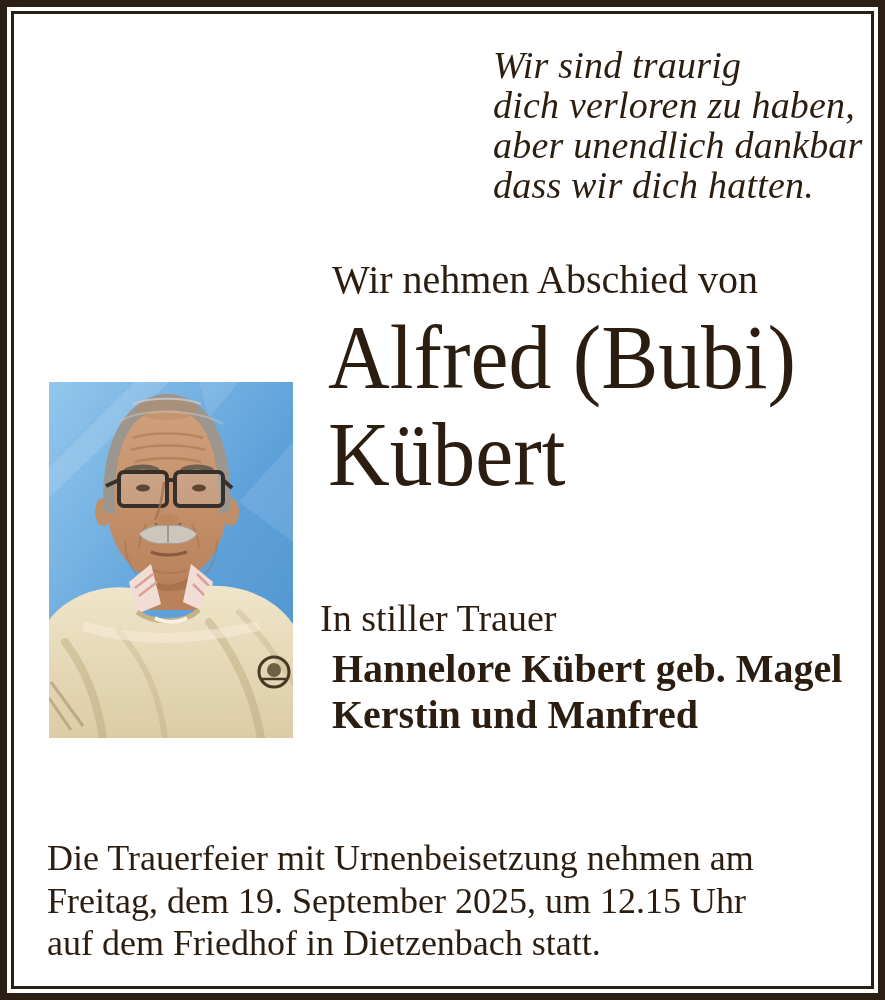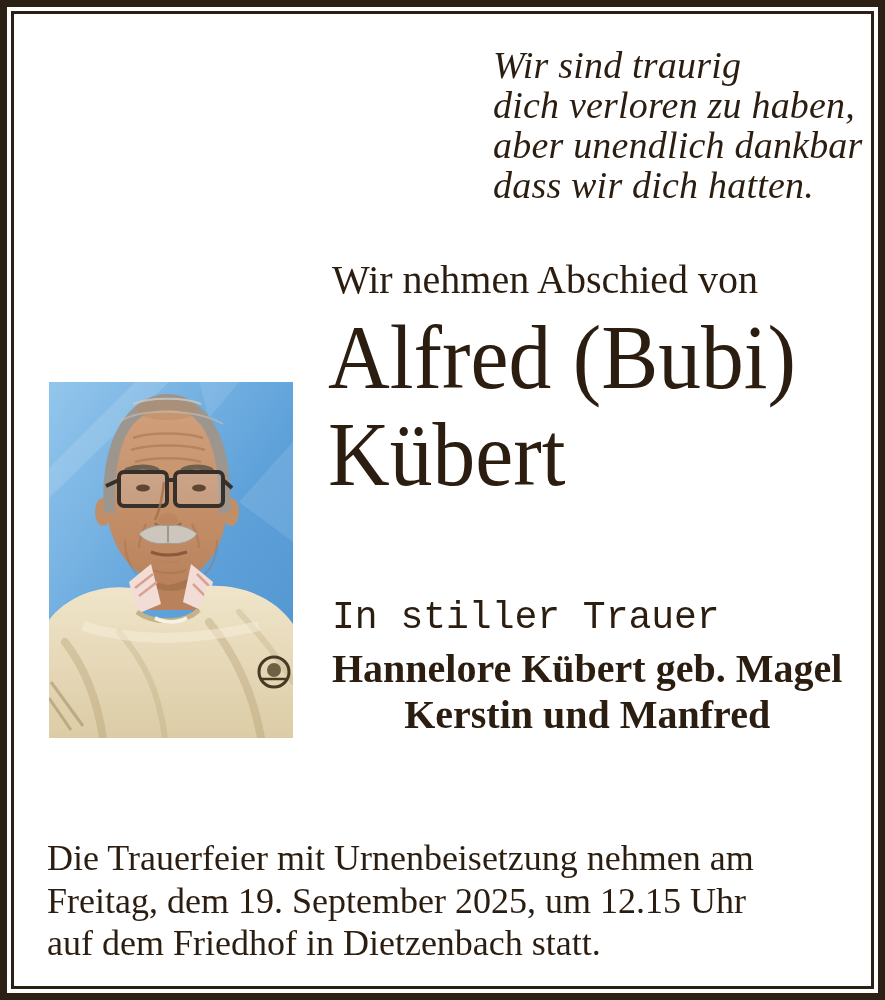--- a/index.html
+++ b/index.html
@@ -29,28 +29,27 @@
     font-size:92px;line-height:97px;
     transform:scaleX(0.93);transform-origin:left top;
     white-space:nowrap;
   }
   .dates{
     position:absolute;left:332px;top:519px;
     font-size:42px;line-height:48px;letter-spacing:-2px;
     white-space:nowrap;
   }
   .mourning-label{
-    position:absolute;left:332px;top:596px;
-    font-size:38px;line-height:44px;font-family:Liberation Mono, monospace;
+    position:absolute;left:320px;top:596px;
+    font-size:38px;line-height:44px;
   }
   .mourners{
     position:absolute;left:332px;top:646px;
     font-size:40px;line-height:46px;font-weight:bold;
     white-space:nowrap;
-    text-align:center;
   }
   .photo{
     position:absolute;left:49px;top:382px;width:244px;height:356px;
     overflow:hidden;
   }
   .photo svg{display:block;width:244px;height:356px;}
   .place-date{
     position:absolute;left:48px;top:777px;
     font-size:36px;line-height:42px;
   }

